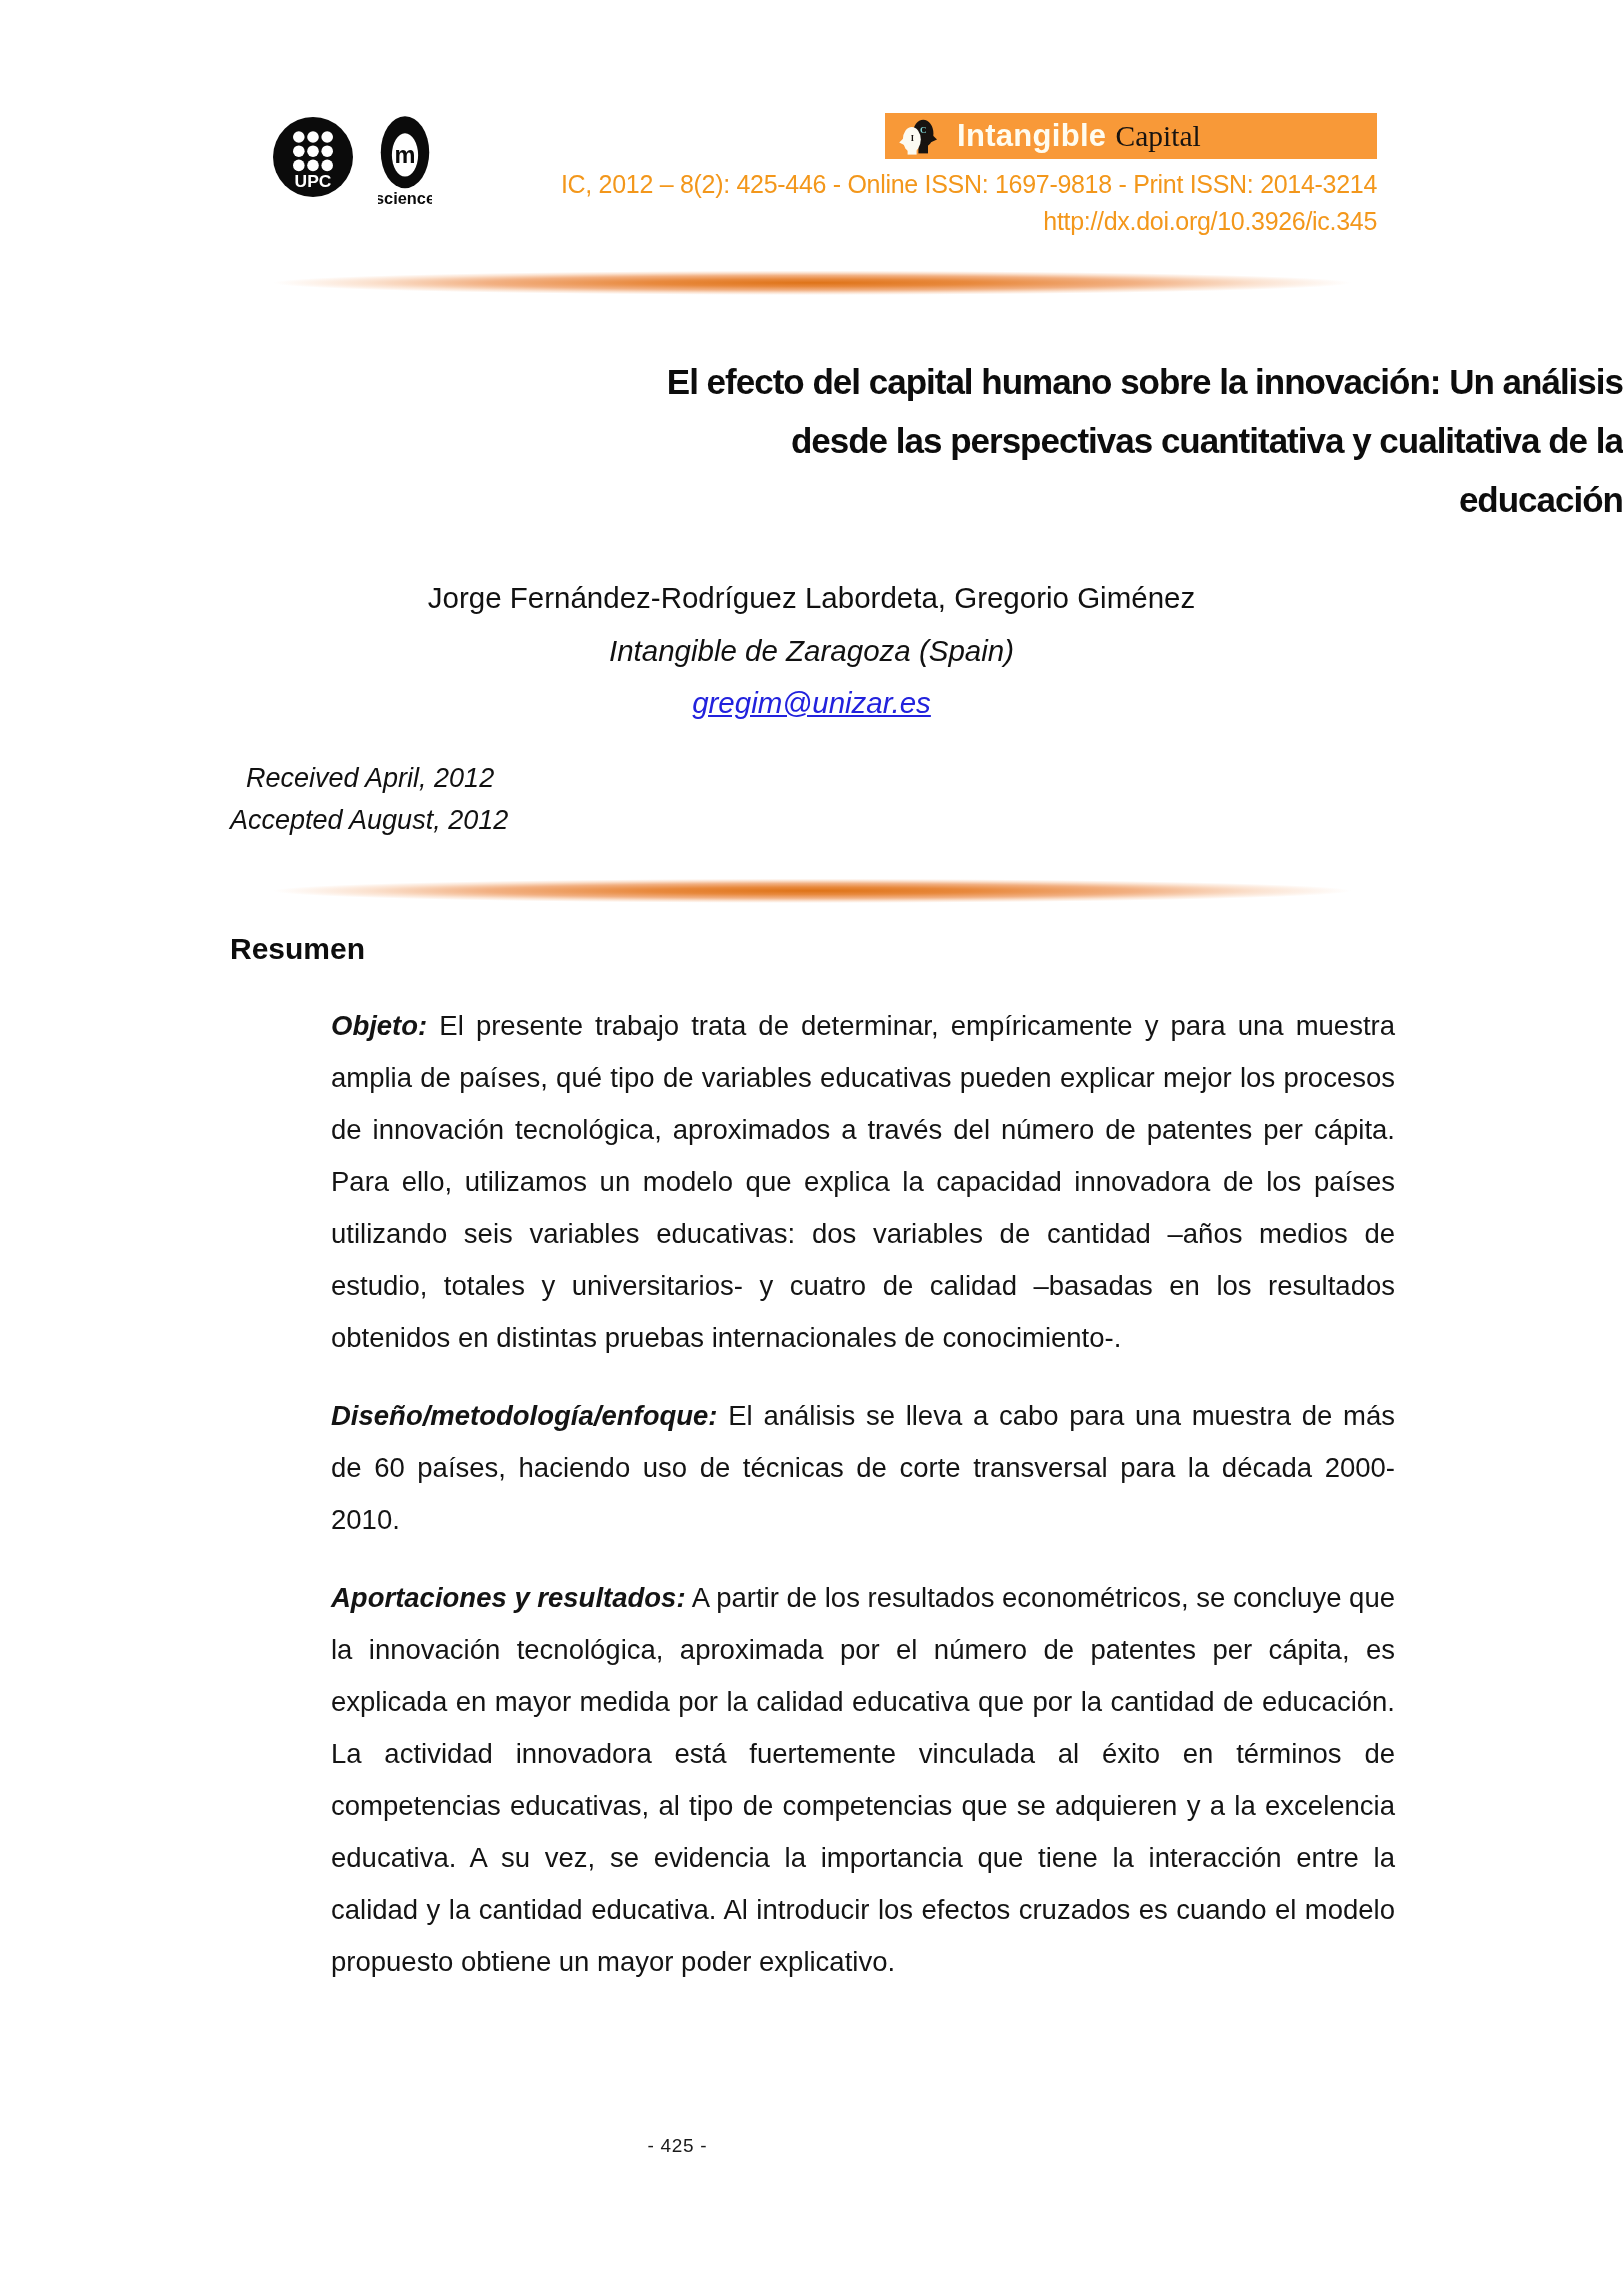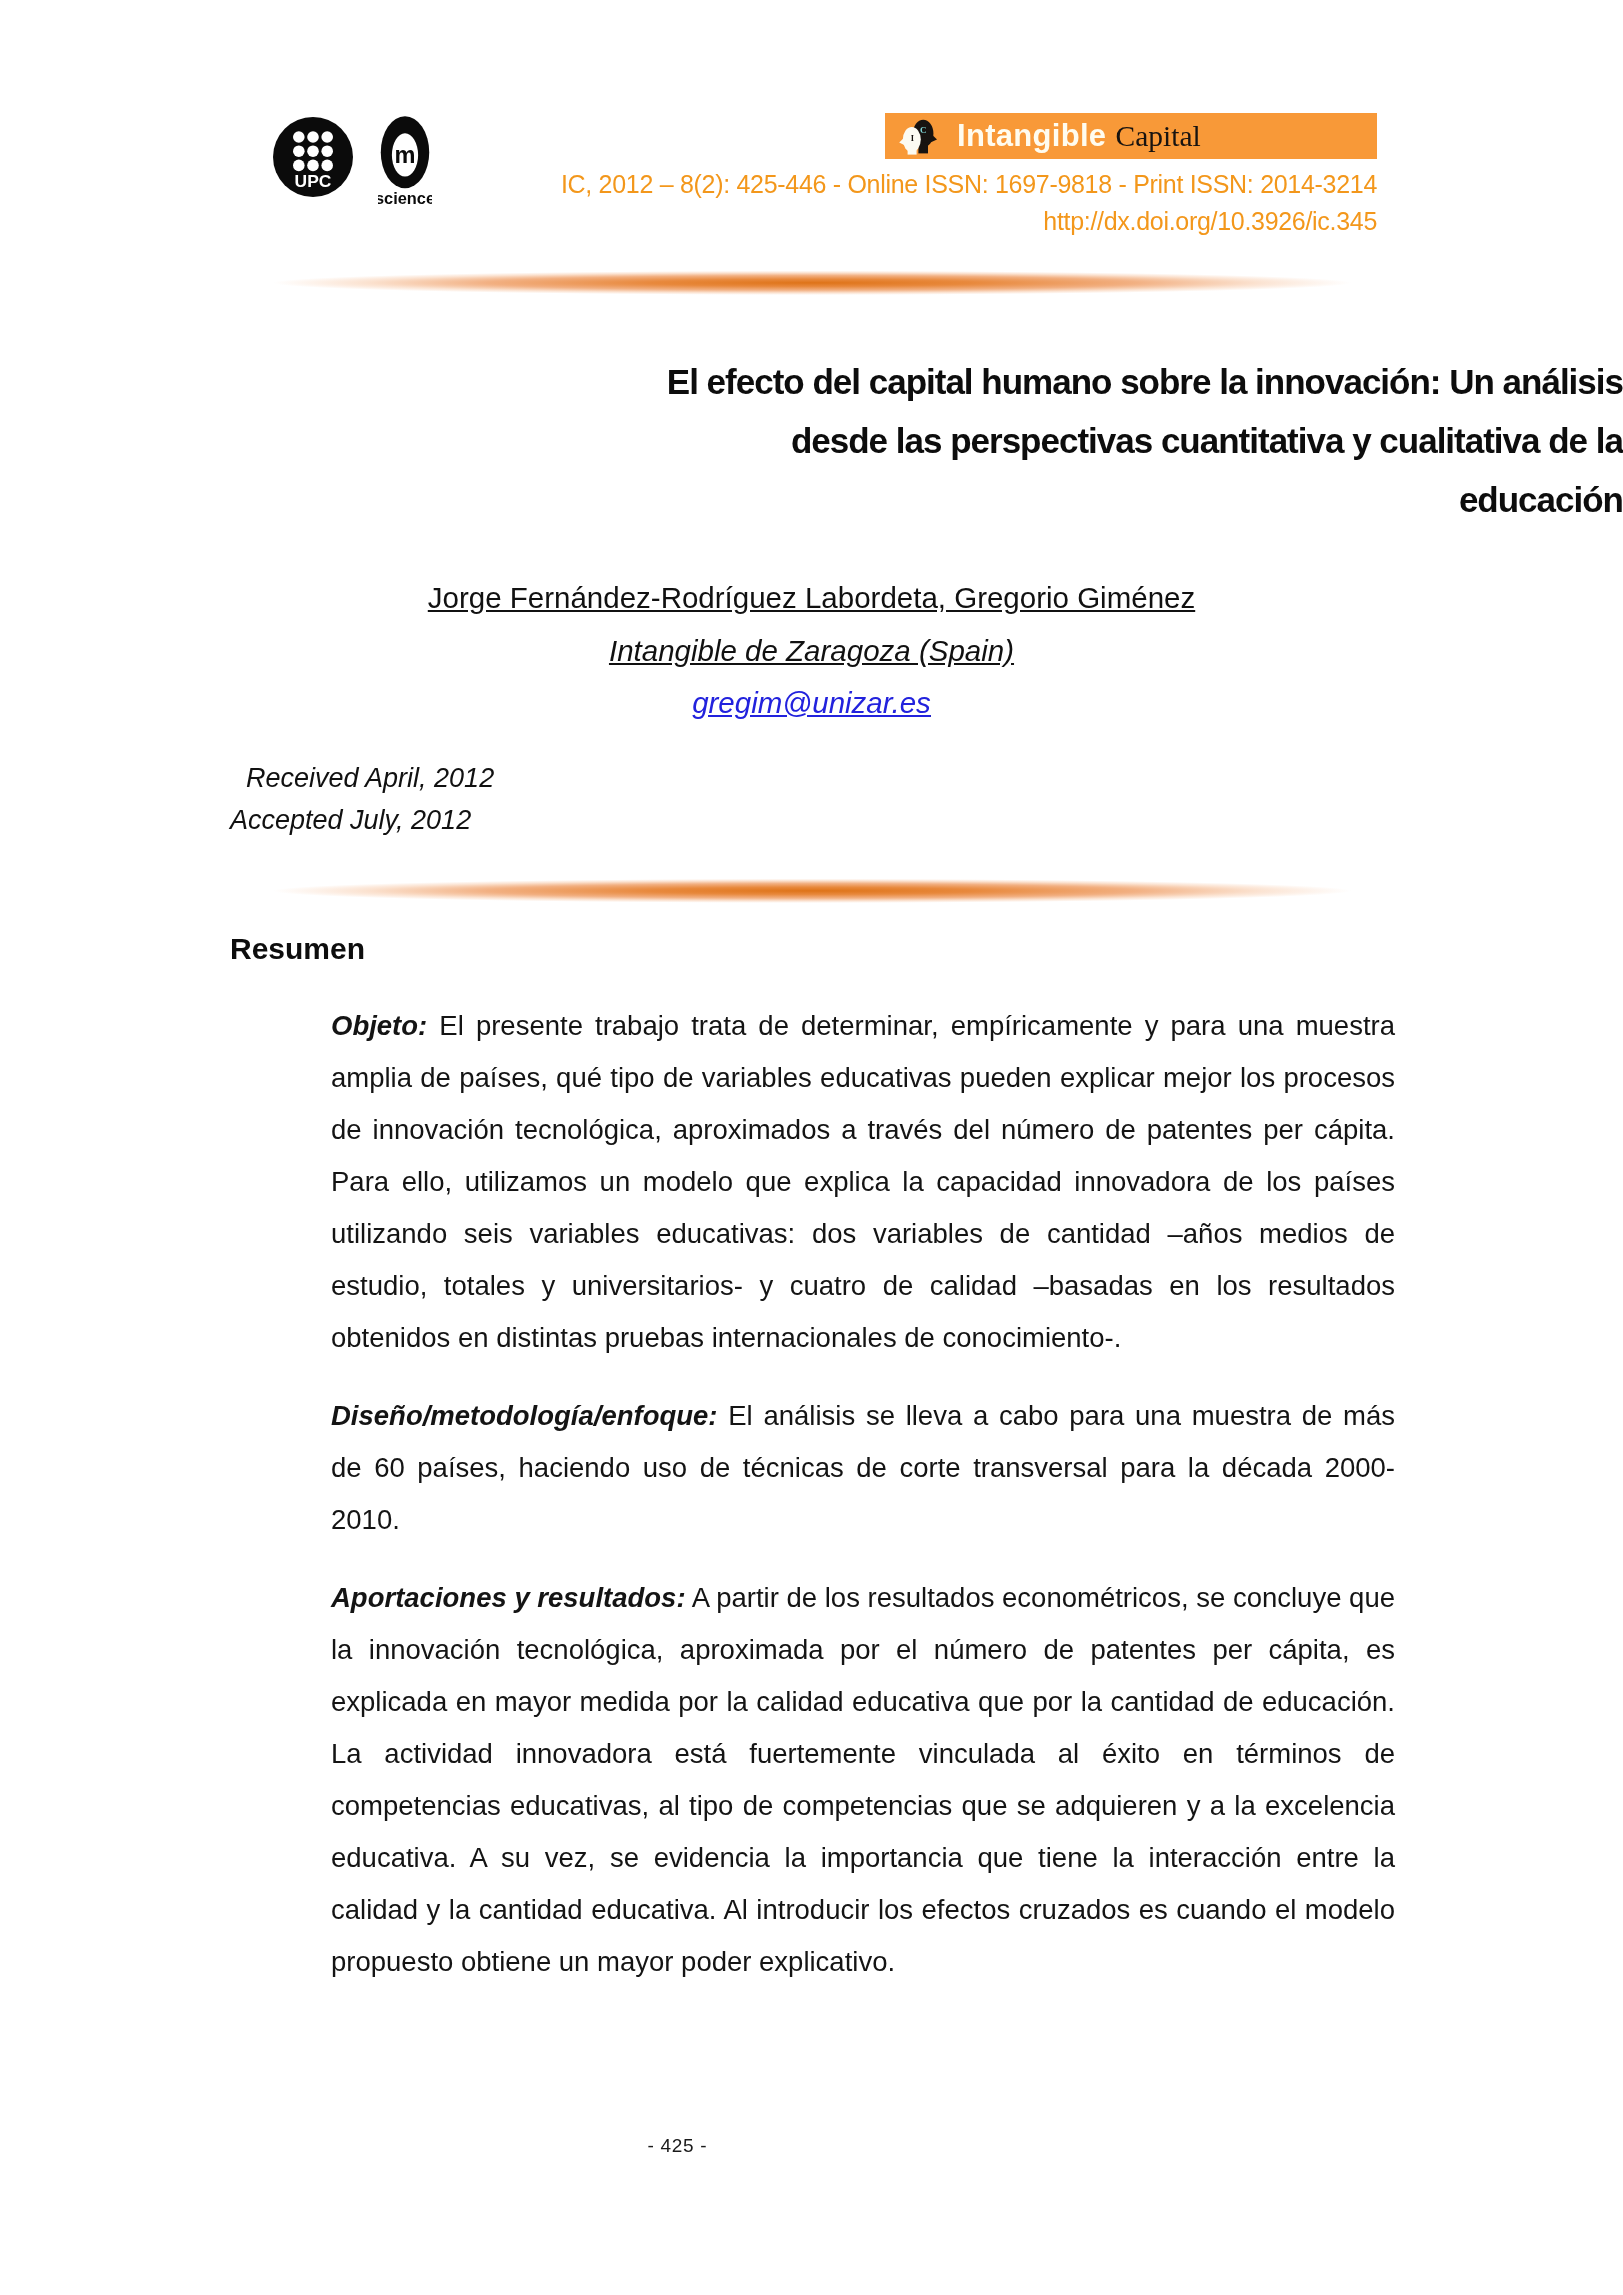--- a/index.html
+++ b/index.html
@@ -39,21 +39,21 @@
     background:radial-gradient(ellipse 52% 46% at 50% 54%,
       #DE7318 0%, #E8893D 24%, #F2B082 48%, #FBE2D0 66%, rgba(255,255,255,0) 80%);
   }
   .divider.d1{top:265px;}
   .divider.d2{top:873px;}
   
   .title-block{
     position:absolute;left:0;top:352px;width:1623px;text-align:right;
     font-weight:bold;font-size:35px;line-height:59px;letter-spacing:-1px;color:#0d0d0d;
   }
-  .centerline{position:absolute;left:0;width:1623px;text-align:center;font-size:29.5px;text-decoration:underline;}
+  .centerline{position:absolute;left:0;width:1623px;text-align:center;font-size:29.5px;}
   .authors{top:581px;}
   .affiliation{top:634px;font-style:italic;}
   .email-line{top:686px;font-style:italic;}
   .email-line a{color:#2222DD;text-decoration:underline;cursor:pointer;margin-top:20px;}
   .dateline{position:absolute;left:230px;font-style:italic;font-size:27px;color:#111;}
   .received{top:763px;margin-left:16px;}
   .accepted{top:805px;}
   
   .abstract-heading{
     position:absolute;left:230px;top:932px;
@@ -131,21 +131,21 @@
     <div>educación</div>
   </div>
 
   <div class="centerline authors">Jorge Fernández-Rodríguez Labordeta, Gregorio Giménez</div>
   <div class="centerline affiliation">Intangible de Zaragoza (Spain)</div>
   <div class="centerline email-line">
     <a>gregim@unizar.es</a>
   </div>
 
   <div class="dateline received">Received April, 2012</div>
-  <div class="dateline accepted">Accepted July, 2012</div>
+  <div class="dateline accepted">Accepted August, 2012</div>
 
   <div class="divider d2"></div>
 
   <div class="abstract-heading">Resumen</div>
 
   <div class="abstract-body">
     <p><span class="lead">Objeto:</span> <span>El presente trabajo trata de determinar, empíricamente y para una muestra amplia de países, qué tipo de variables educativas pueden explicar mejor los procesos de innovación tecnológica, aproximados a través del número de patentes per cápita. Para ello, utilizamos un modelo que explica la capacidad innovadora de los países utilizando seis variables educativas: dos variables de cantidad –años medios de estudio, totales y universitarios- y cuatro de calidad –basadas en los resultados obtenidos en distintas pruebas internacionales de conocimiento-.</span></p>
     <p><span class="lead">Diseño/metodología/enfoque:</span> <span>El análisis se lleva a cabo para una muestra de más de 60 países, haciendo uso de técnicas de corte transversal para la década 2000-2010.</span></p>
     <p><span class="lead">Aportaciones y resultados:</span> <span>A partir de los resultados econométricos, se concluye que la innovación tecnológica, aproximada por el número de patentes per cápita, es explicada en mayor medida por la calidad educativa que por la cantidad de educación. La actividad innovadora está fuertemente vinculada al éxito en términos de competencias educativas, al tipo de competencias que se adquieren y a la excelencia educativa. A su vez, se evidencia la importancia que tiene la interacción entre la calidad y la cantidad educativa. Al introducir los efectos cruzados es cuando el modelo propuesto obtiene un mayor poder explicativo.</span></p>
   </div>

